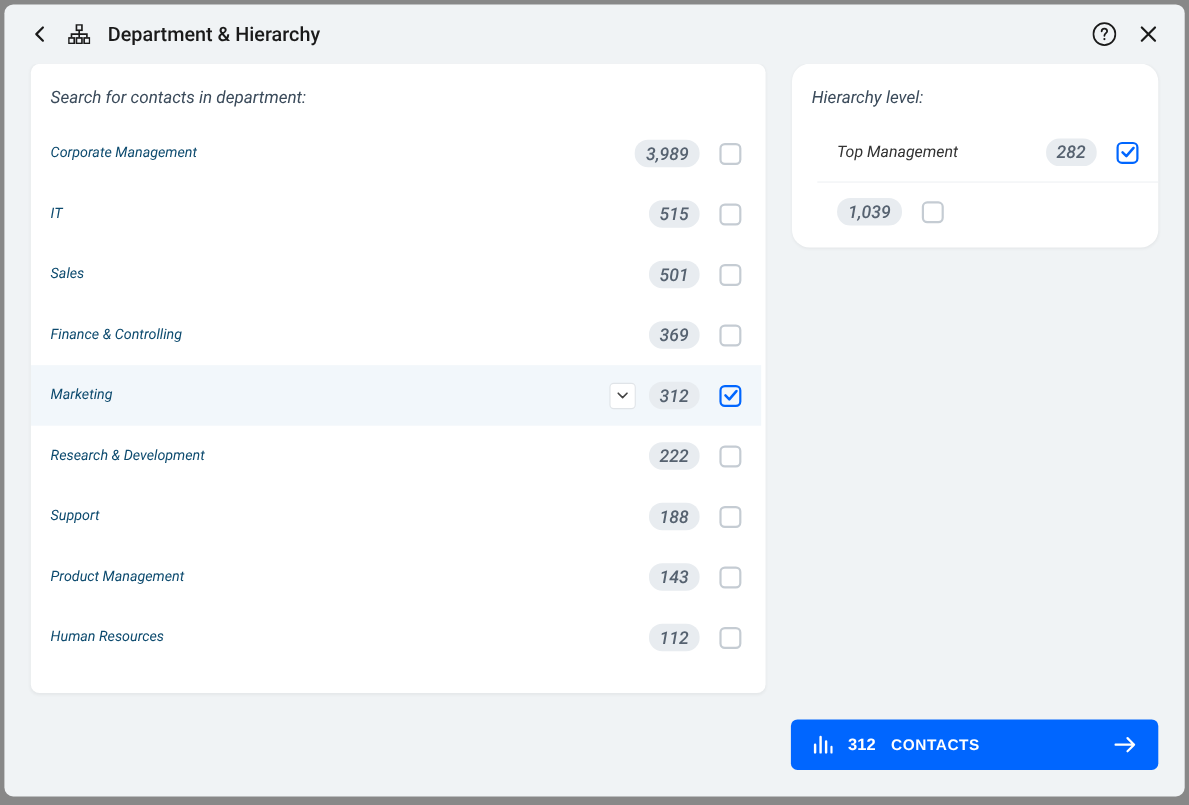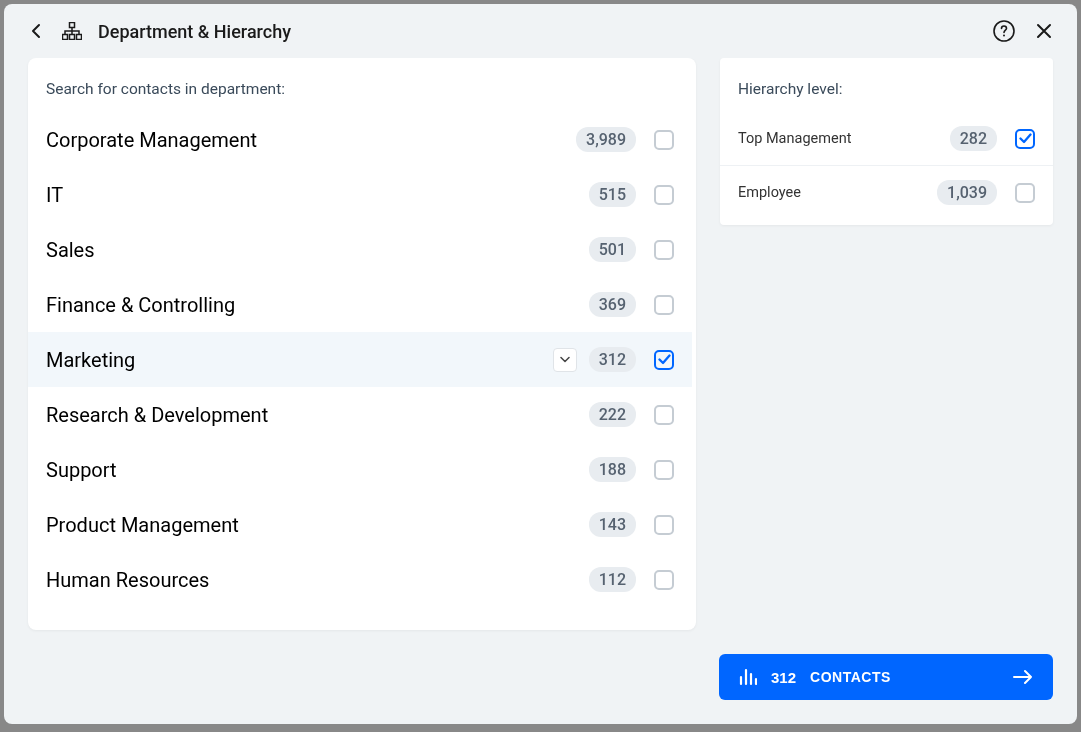--- a/index.html
+++ b/index.html
@@ -73,20 +73,21 @@
       align-items: center;
       justify-content: center;
       cursor: pointer;
     }
     .modal-body {
       flex: 1;
       display: flex;
       gap: 24px;
       padding: 0 24px 24px 24px;
       overflow: hidden;
+      font-style: italic;
     }
     .department-panel {
       background: #fff;
       border-radius: 8px;
       width: 670px;
       height: 572px;
       display: flex;
       flex-direction: column;
       box-shadow: 0 1px 3px rgba(0,0,0,0.05);
     }
@@ -115,22 +116,22 @@
       display: flex;
       align-items: center;
       padding: 15px 18px;
       gap: 8px;
     }
     .department-item.selected {
       background: #f2f7fb;
     }
     .department-label {
       flex: 1;
-      font-size: 20px;
-      color: #000000;
+      font-size: 13px;
+      color: #0c4a6e;
     }
     .expand-btn {
       width: 24px;
       height: 24px;
       background: #fff;
       border: 1px solid #e0e4e8;
       border-radius: 4px;
       display: flex;
       align-items: center;
       justify-content: center;
@@ -163,34 +164,35 @@
       border-color: #0066ff;
     }
     .checkbox.checked svg {
       display: block;
     }
     .checkbox svg {
       display: none;
     }
     .hierarchy-panel {
       background: #fff;
-      border-radius: 4px;
+      border-radius: 16px;
       width: 334px;
       height: fit-content;
       box-shadow: 0 1px 3px rgba(0,0,0,0.05);
     }
     .hierarchy-list {
       padding: 0;
     }
     .hierarchy-item {
       display: flex;
       align-items: center;
       padding: 14px 18px;
       gap: 8px;
       border-bottom: 1px solid #eef1f4;
+      margin-left: 23px;
     }
     .hierarchy-item:last-child {
       border-bottom: none;
       padding-bottom: 20px;
     }
     .hierarchy-label {
       flex: 1;
       font-size: 14.5px;
       color: #333;
     }
@@ -331,21 +333,20 @@
             <div class="hierarchy-item">
               <div class="hierarchy-label">Top Management</div>
               <div class="count-badge">282</div>
               <div class="checkbox checked">
                 <svg width="13" height="11" viewBox="0 0 13 11" fill="none">
                   <path d="M1.5 5.5L5 9L11.5 1.5" stroke="#0066ff" stroke-width="2.3" stroke-linecap="round" stroke-linejoin="round"></path>
                 </svg>
               </div>
             </div>
             <div class="hierarchy-item">
-              <div class="hierarchy-label">Employee</div>
               <div class="count-badge">1,039</div>
               <div class="checkbox"></div>
             </div>
           </div>
       </div>
     </div>
 
     <button class="footer-btn">
       <div class="footer-btn-left">
         <svg width="18" height="18" viewBox="0 0 18 18" fill="none">

